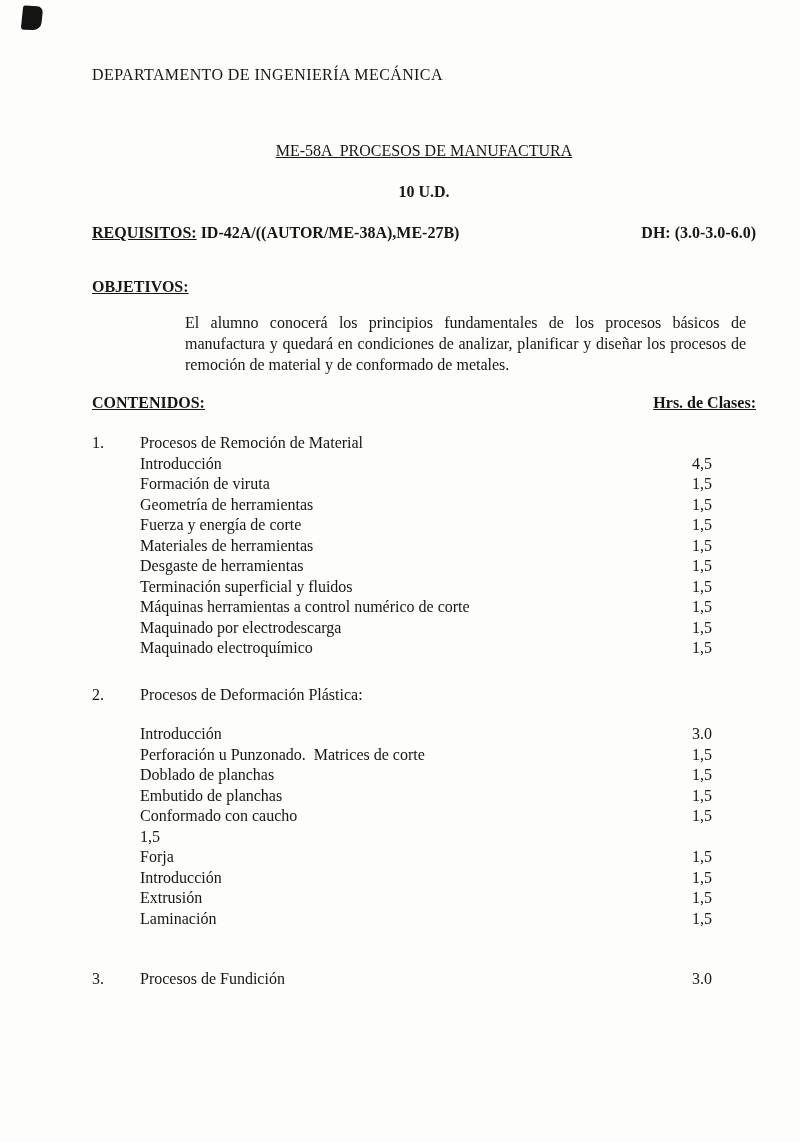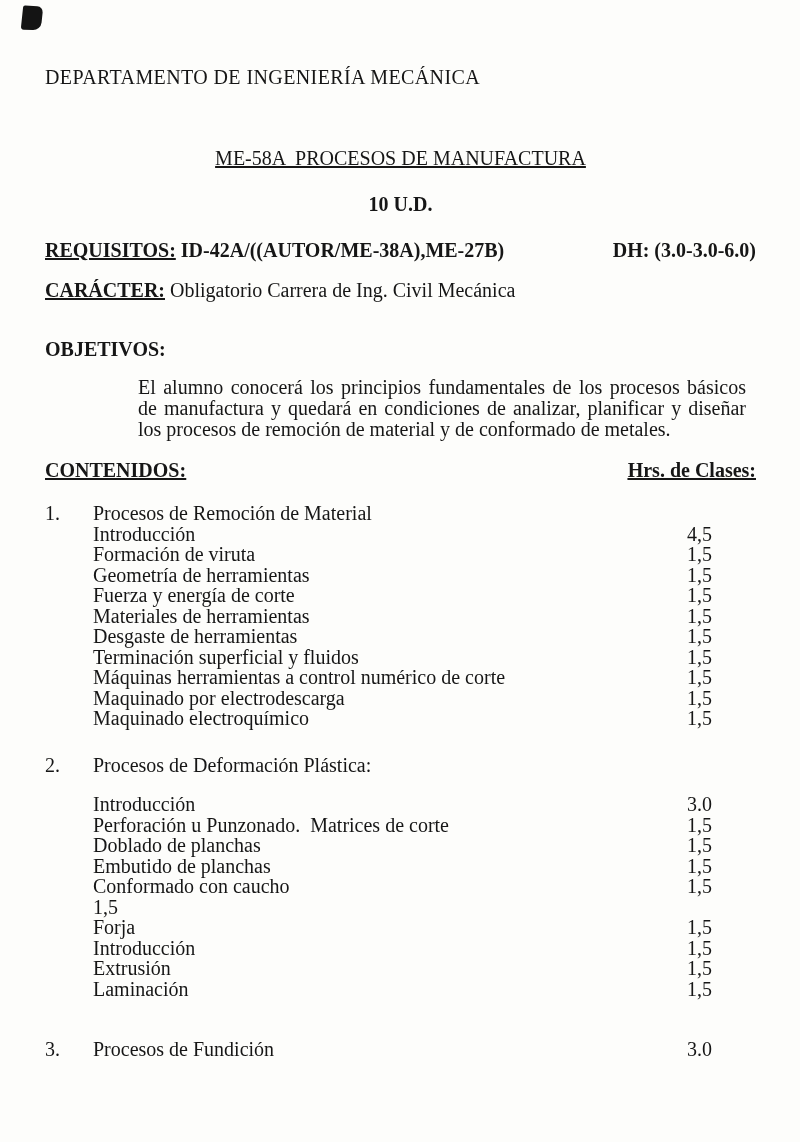--- a/index.html
+++ b/index.html
@@ -1,24 +1,24 @@
 <!DOCTYPE html>
 <html><head>
 <meta charset="utf-8">
 <style>
   html, body { margin: 0; padding: 0; background: #ffffff; }
   .page {
     position: relative;
     width: 800px;
     height: 1142px;
     box-sizing: border-box;
-    padding: 66px 44px 0 45px;
+    padding: 66px 44px 0 92px;
     background: #fdfdfb;
     font-family: "Liberation Serif", "DejaVu Serif", serif;
-    font-size: 20px;
+    font-size: 16px;
     color: #161616;
     overflow: hidden;
   }
   .corner-mark {
     position: absolute;
     left: 22px; top: 6px;
     width: 20px; height: 24px;
     background: #141414;
     border-radius: 2px 6px 8px 3px;
     transform: skew(-6deg, 3deg);
@@ -26,21 +26,21 @@
   .department { letter-spacing: 0.4px; }
   .title-row { text-align: center; margin-top: 58px; font-weight: normal; }
   .title-row .u { text-decoration: underline; white-space: pre-wrap; }
   .units-row { text-align: center; margin-top: 23px; font-weight: bold; }
   .req-row { display: flex; justify-content: space-between; margin-top: 23px; font-weight: bold; }
   .req-left { white-space: pre-wrap; }
   .label-u { text-decoration: underline; }
   .car-row { margin-top: 17px; }
   .car-label { font-weight: bold; text-decoration: underline; }
   .obj-row { margin-top: 36px; }
-  .obj-label { font-weight: bold; }
+  .obj-label { font-weight: bold; text-decoration: underline; }
   .obj-text {
     margin: 16px 10px 0 93px;
     text-align: justify;
     line-height: 21px;
   }
   .cont-row { display: flex; justify-content: space-between; margin-top: 19px; font-weight: bold; text-decoration: underline; }
   .content-list { padding-right: 44px; }
   .section { margin-top: 26px; }
   .section.first { margin-top: 21px; }
   .section.last { margin-top: 40px; }
@@ -68,23 +68,20 @@
 
   <div class="units-row">
     <span>10 U.D.</span>
   </div>
 
   <div class="req-row">
     <span class="req-left"><span class="label-u">REQUISITOS:</span><span> ID-42A/((AUTOR/ME-38A),ME-27B)</span></span>
     <span>DH: (3.0-3.0-6.0)</span>
   </div>
 
-  <div class="car-row">
-    <span class="car-label">CARÁCTER:</span><span> Obligatorio Carrera de Ing. Civil Mecánica</span>
-  </div>
 
   <div class="obj-row">
     <span class="obj-label">OBJETIVOS:</span>
   </div>
 
   <div class="obj-text">El alumno conocerá los principios fundamentales de los procesos básicos de manufactura y quedará en condiciones de analizar, planificar y diseñar los procesos de remoción de material y de conformado de metales.</div>
 
   <div class="cont-row">
     <span class="label-u">CONTENIDOS:</span>
     <span class="label-u">Hrs. de Clases:</span>

